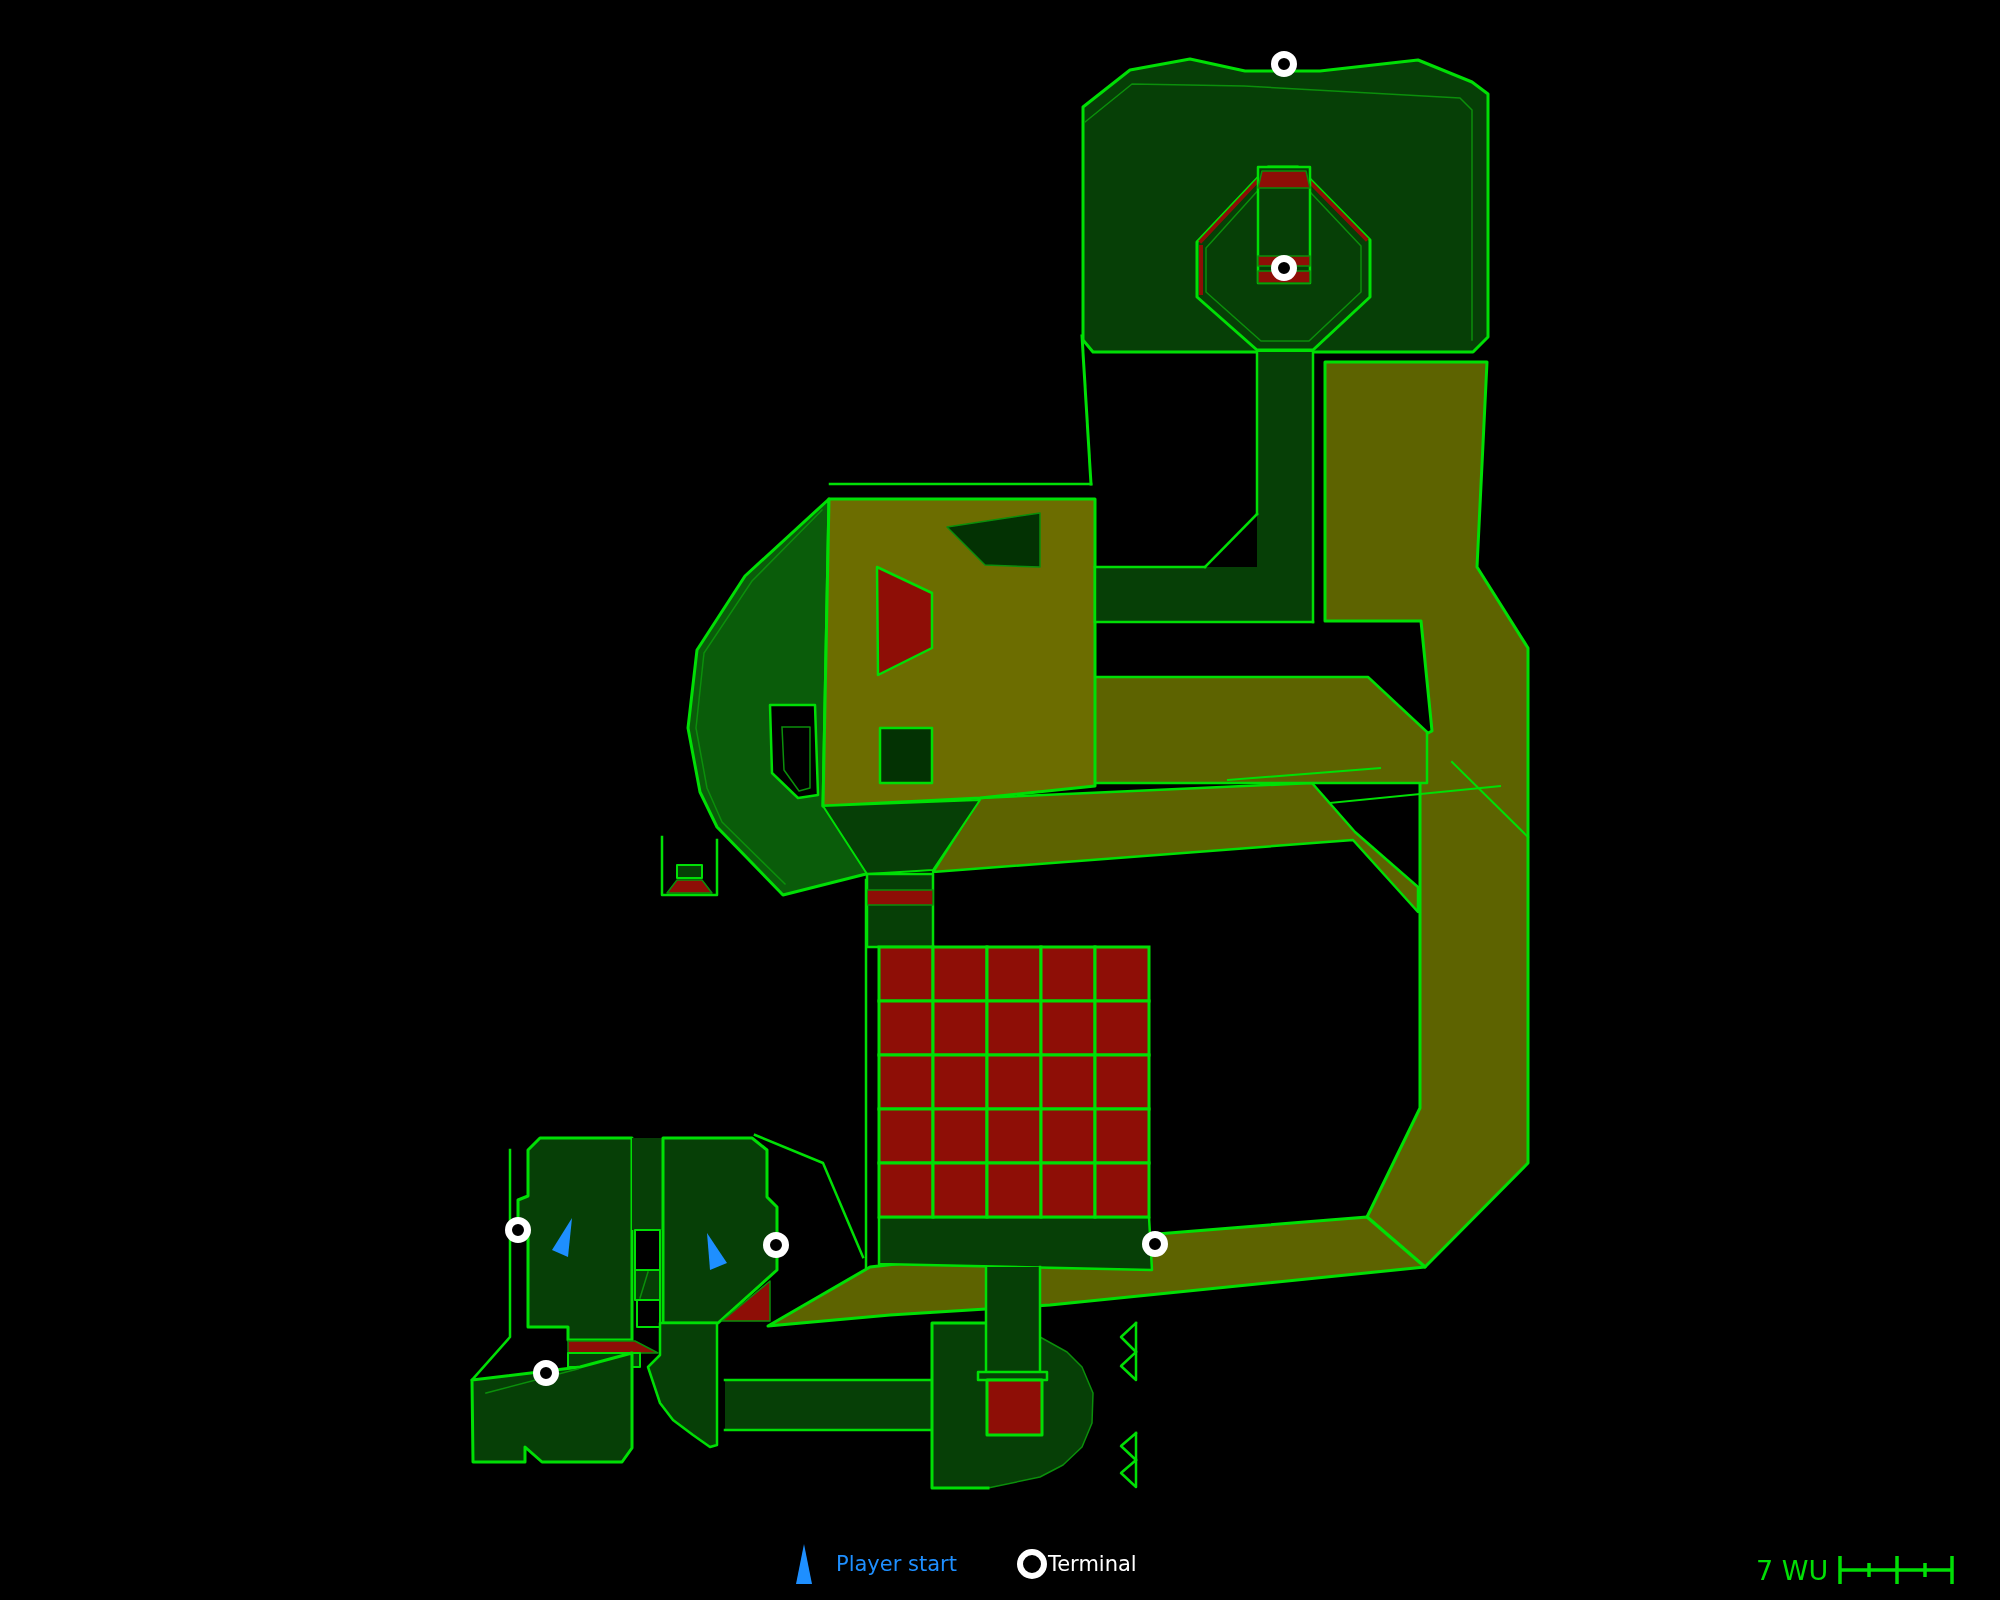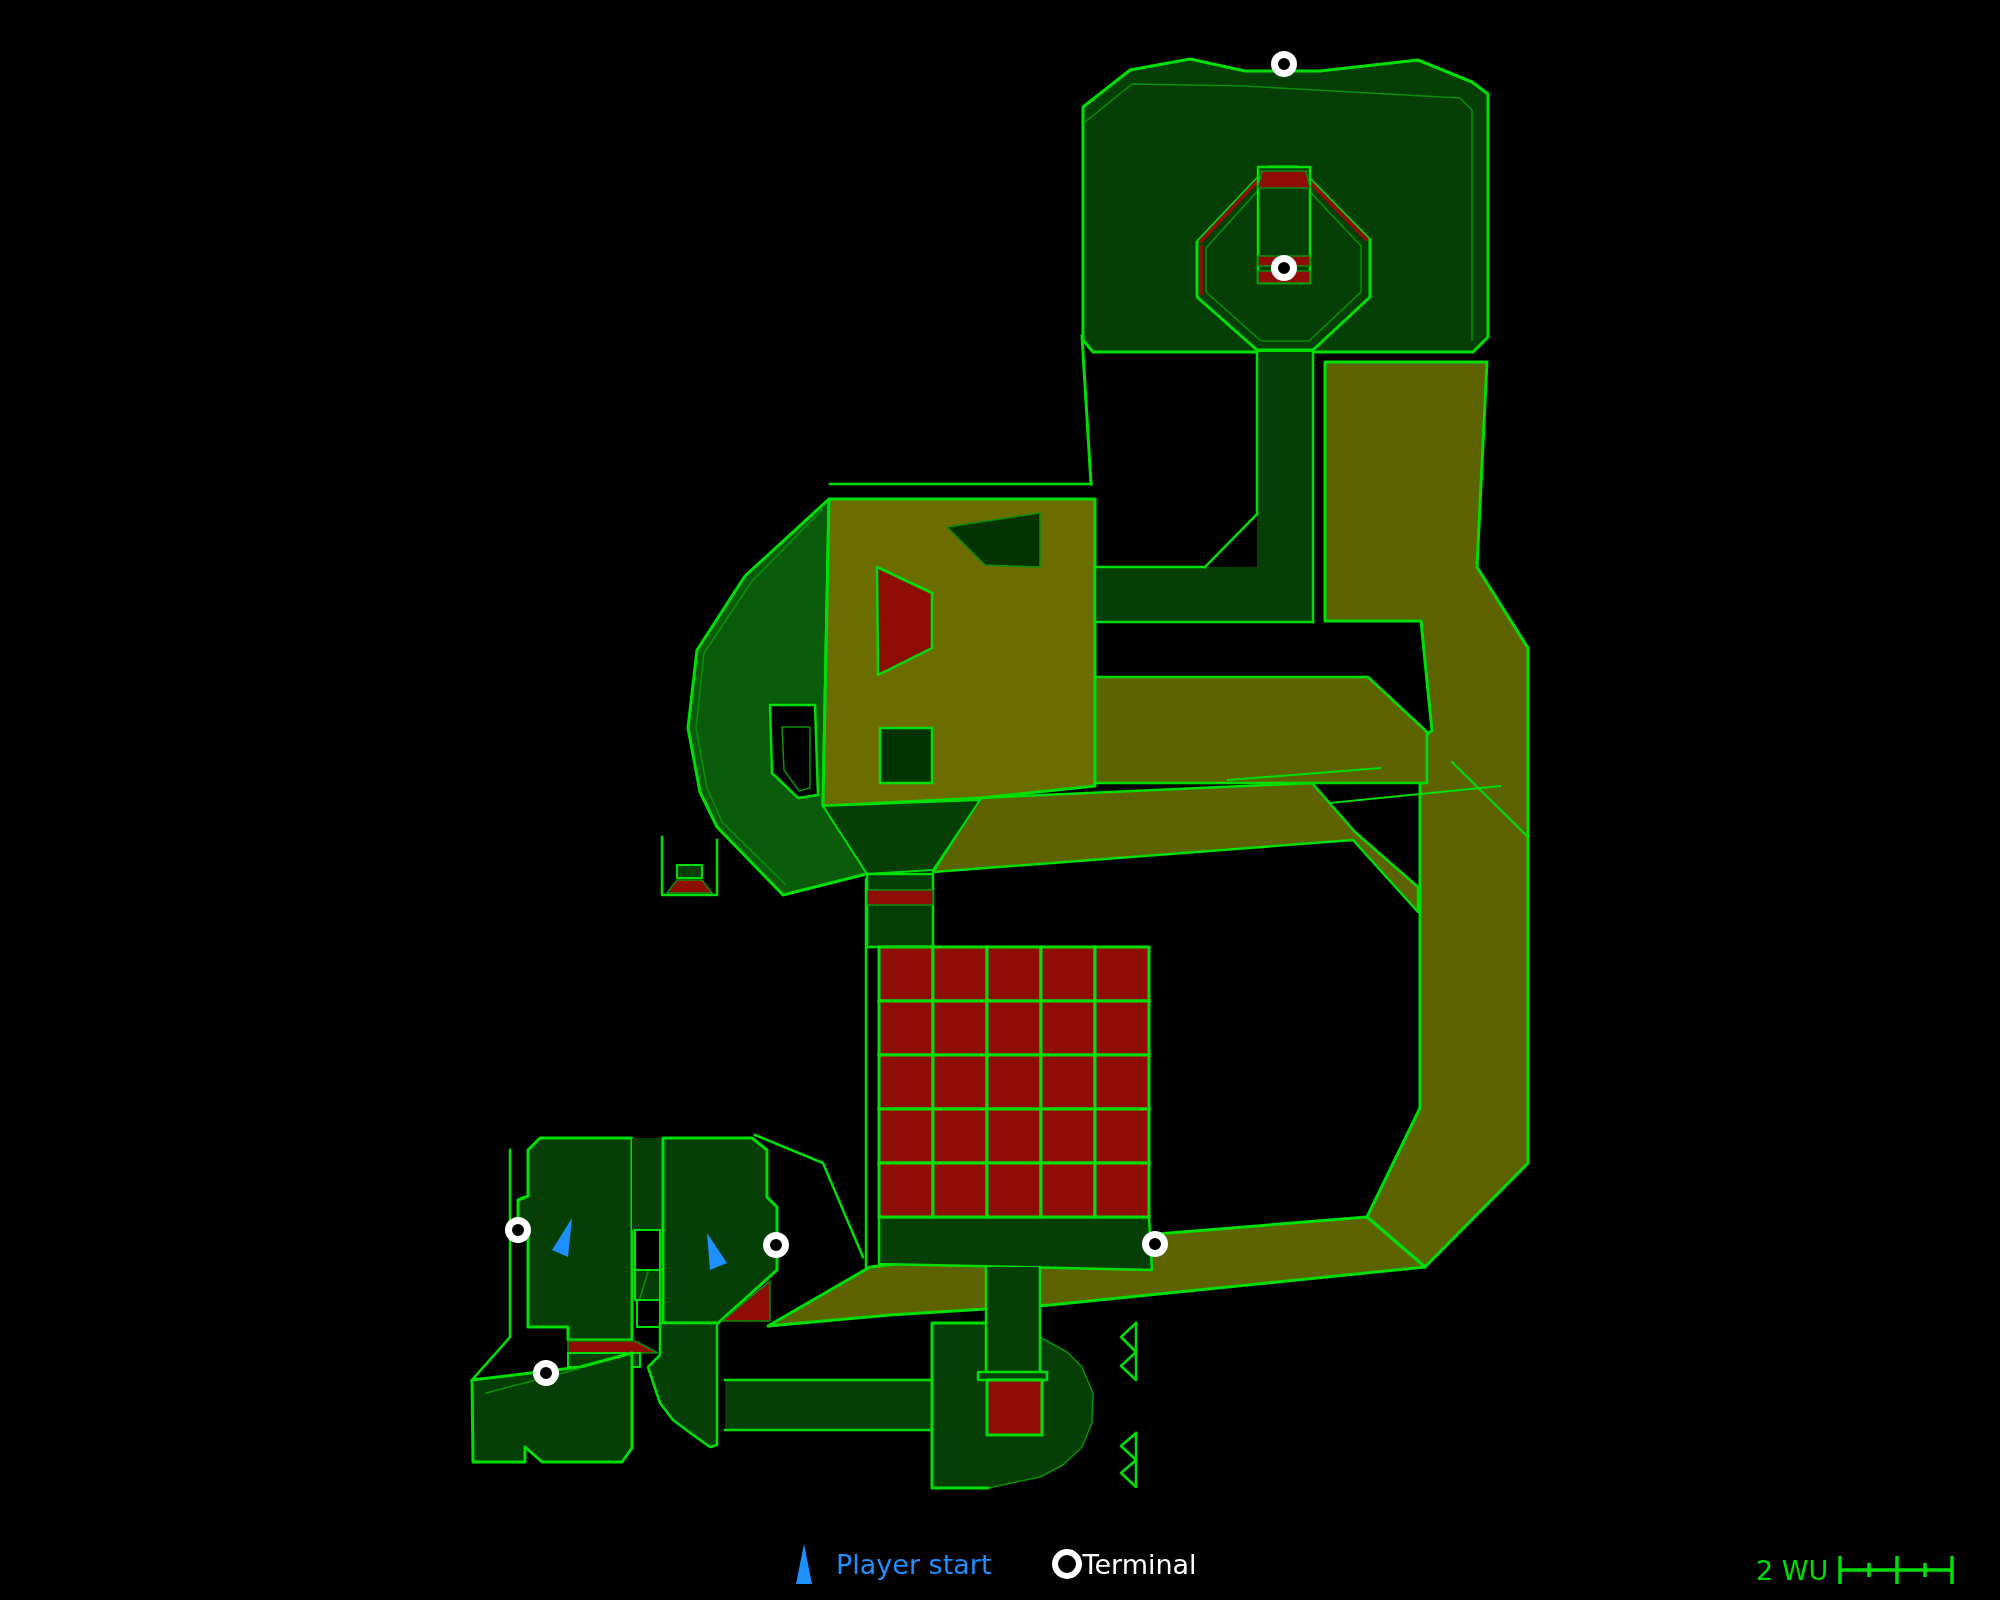--- a/index.html
+++ b/index.html
@@ -1,21 +1,21 @@
 <!DOCTYPE html>
 <html><head>
 <meta charset="utf-8">
 <style>
   html,body{margin:0;padding:0;background:#000;}
   body{width:2000px;height:1600px;position:relative;overflow:hidden;
        font-family:"DejaVu Sans","Liberation Sans",sans-serif;}
   #map-svg{position:absolute;left:0;top:0;}
   .legend{position:absolute;left:792px;top:1544px;display:flex;align-items:center;}
   .legend-item{display:flex;align-items:center;}
-  .legend-label{font-size:27px;}
+  .legend-label{font-size:21px;}
   .legend-item.player .legend-label{color:#1e8fff;margin-left:20px;}
   .legend-item.terminal{margin-left:60px;}
   .legend-item.terminal .legend-label{color:#ffffff;margin-left:1px;}
   .tri-icon{width:24px;height:40px;display:inline-block;}
   .term-icon{width:18px;height:18px;border-radius:50%;border:6px solid #fff;
              background:#000;display:inline-block;box-sizing:content-box;}
   .scalebar{position:absolute;left:1756px;top:1552px;display:flex;align-items:center;}
   .scalebar .scale-label{color:#00df05;font-size:27px;margin-right:8px;}
 </style>
 </head>
@@ -138,21 +138,21 @@
     </svg>
     <span class="legend-label">Player start</span>
   </div>
   <div class="legend-item terminal">
     <span class="term-icon"></span>
     <span class="legend-label">Terminal</span>
   </div>
 </div>
 
 <div class="scalebar">
-  <span class="scale-label">2 WU</span>
+  <span class="scale-label">7 WU</span>
   <svg width="120" height="36" viewBox="0 0 120 36">
     <g stroke="#00df05" stroke-width="3.5">
       <line x1="4" y1="18" x2="116" y2="18"></line>
       <line x1="4" y1="4" x2="4" y2="32"></line>
       <line x1="61" y1="4" x2="61" y2="32"></line>
       <line x1="116" y1="4" x2="116" y2="32"></line>
       <line x1="33" y1="11" x2="33" y2="25"></line>
       <line x1="89" y1="11" x2="89" y2="25"></line>
     </g>
   </svg>

